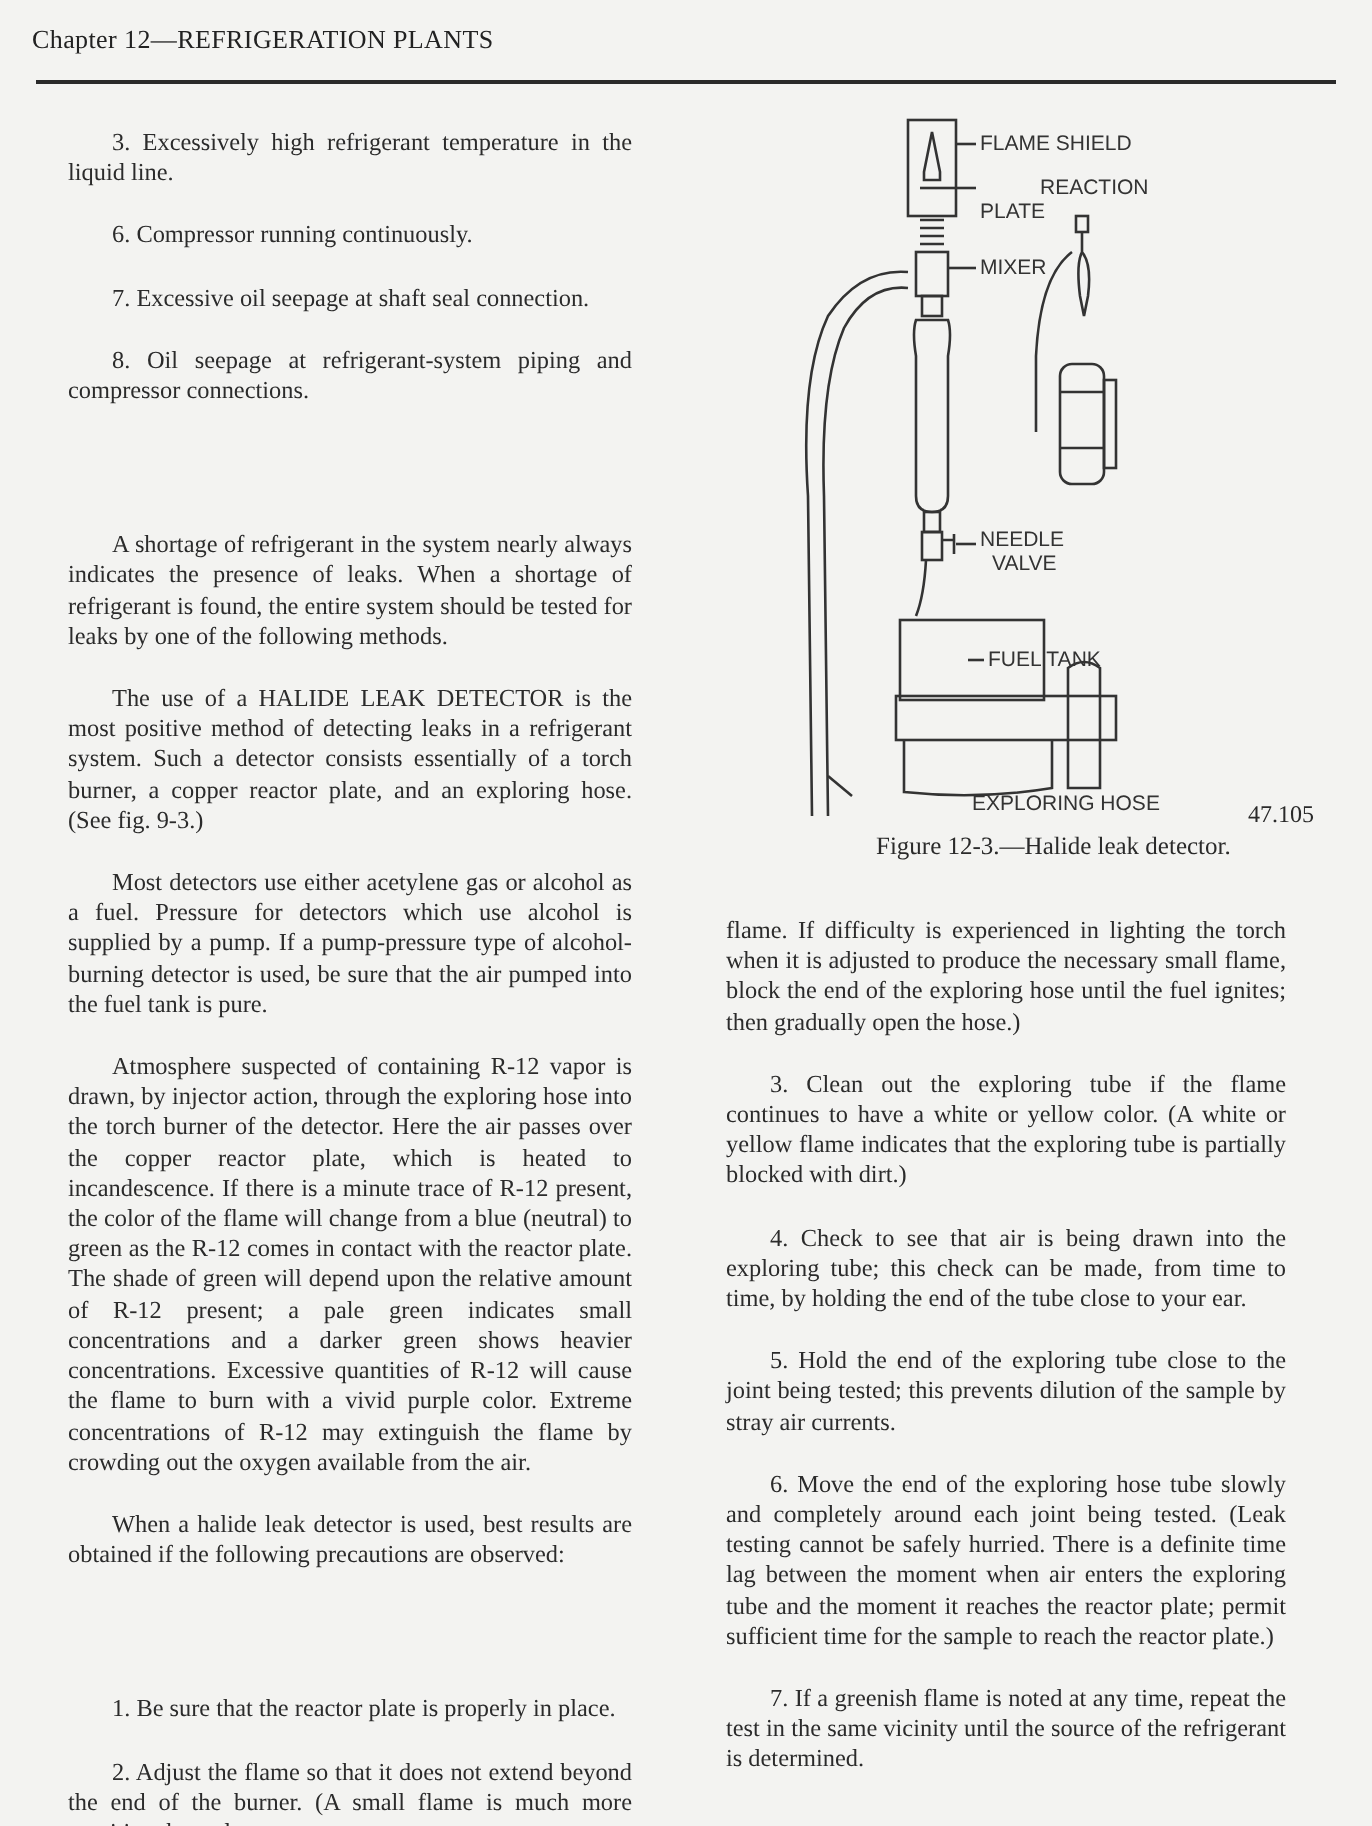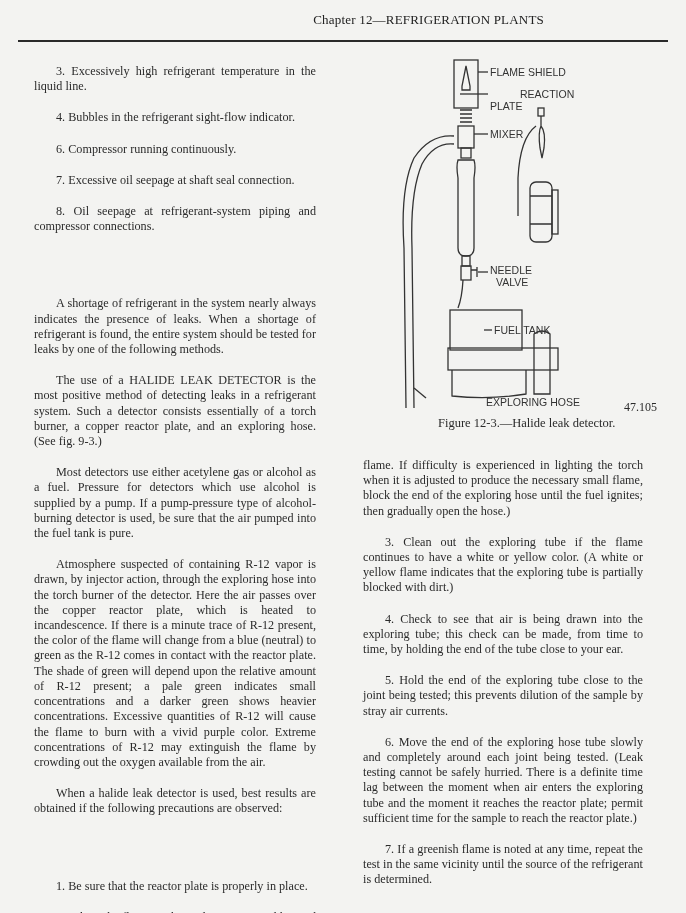--- a/index.html
+++ b/index.html
@@ -1,23 +1,24 @@
 <!DOCTYPE html>
 <html><head>
 <meta charset="utf-8">
 <style>
   html, body { margin: 0; padding: 0; }
   body {
     width: 686px; height: 913px; background: #f3f3f1; position: relative; overflow: hidden;
     font-family: "DejaVu Serif", "Liberation Serif", serif; color: #2a2a2a;
   }
   .header {
-    position: absolute; left: 0; top: 12px; width: 544px; text-align: right;
+    position: absolute; left: 0; top: 12px; width: 544px; text-align: left;
     font-size: 13px; letter-spacing: 0.2px; color: #222;
     font-family: "Liberation Serif", serif;
+    padding-left: 16px;
   }
   .rule {
     position: absolute; left: 18px; top: 40px; width: 650px; height: 2px; background: #2a2a2a;
   }
   .col {
     position: absolute; font-size: 12.2px; line-height: 15.2px; text-align: justify;
     font-family: "Liberation Serif", serif; color: #2b2b2b;
   }
   .col p { margin: 16px; text-indent: 22px; }
   .col p.spacer { height: 30px; }
@@ -37,21 +38,20 @@
   }
 </style>
 </head>
 <body>
 
 <div class="header">Chapter 12—REFRIGERATION PLANTS</div>
 <div class="rule"></div>
 
 <div class="col left">
   <p>3.  Excessively high refrigerant temperature in the liquid line.</p>
-  <p>4.  Bubbles in the refrigerant sight-flow indicator.</p>
   <p>6.  Compressor running continuously.</p>
   <p>7.  Excessive oil seepage at shaft seal connection.</p>
   <p>8.  Oil seepage at refrigerant-system piping and compressor connections.</p>
   <p class="spacer"></p>
   <p>A shortage of refrigerant in the system nearly always indicates the presence of leaks. When a shortage of refrigerant is found, the entire system should be tested for leaks by one of the following methods.</p>
   <p>The use of a HALIDE LEAK DETECTOR is the most positive method of detecting leaks in a refrigerant system. Such a detector consists essentially of a torch burner, a copper reactor plate, and an exploring hose. (See fig. 9-3.)</p>
   <p>Most detectors use either acetylene gas or alcohol as a fuel. Pressure for detectors which use alcohol is supplied by a pump. If a pump-pressure type of alcohol-burning detector is used, be sure that the air pumped into the fuel tank is pure.</p>
   <p>Atmosphere suspected of containing R-12 vapor is drawn, by injector action, through the exploring hose into the torch burner of the detector. Here the air passes over the copper reactor plate, which is heated to incandescence. If there is a minute trace of R-12 present, the color of the flame will change from a blue (neutral) to green as the R-12 comes in contact with the reactor plate. The shade of green will depend upon the relative amount of R-12 present; a pale green indicates small concentrations and a darker green shows heavier concentrations. Excessive quantities of R-12 will cause the flame to burn with a vivid purple color. Extreme concentrations of R-12 may extinguish the flame by crowding out the oxygen available from the air.</p>
   <p>When a halide leak detector is used, best results are obtained if the following precautions are observed:</p>
   <p class="spacer"></p>

